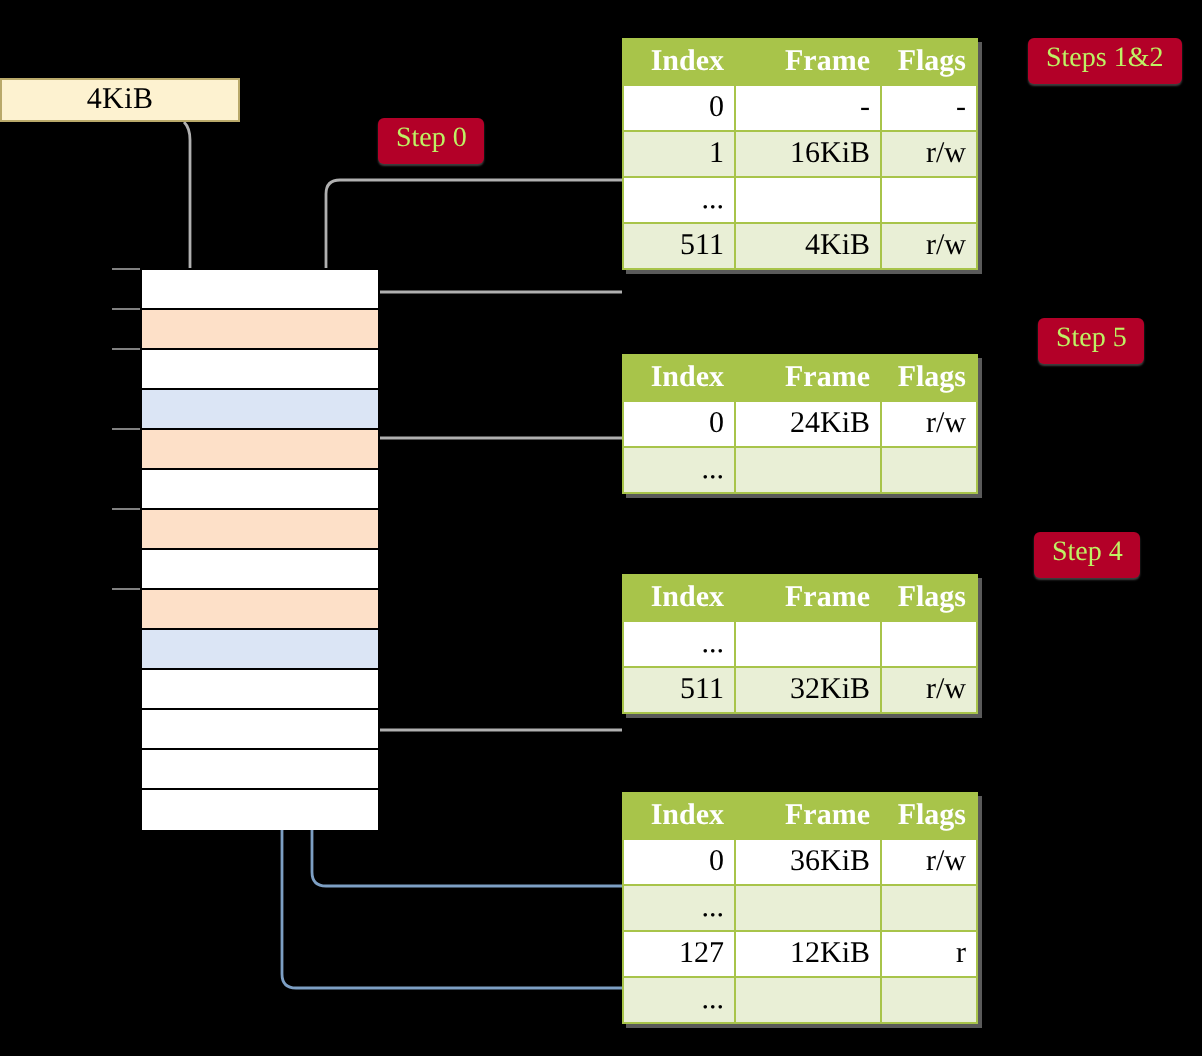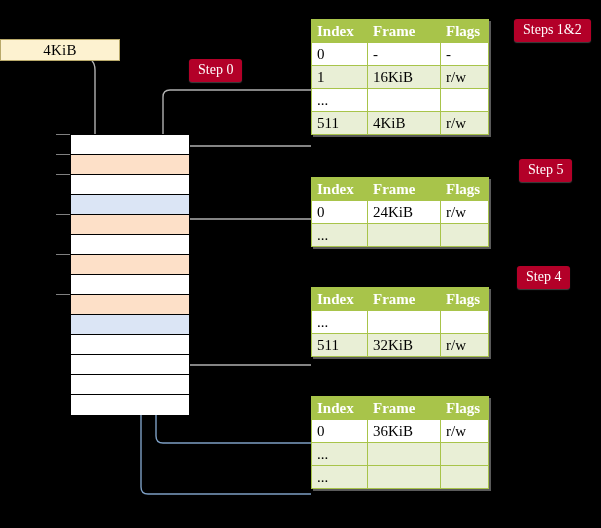--- a/index.html
+++ b/index.html
@@ -14,21 +14,21 @@
   .creambox{
     left:0px;top:39px;width:120px;height:22px;
     background:#fdf2d0;border:1px solid #b9a96a;
     box-sizing:border-box;
     display:flex;align-items:center;justify-content:center;
     font-size:15px;color:#000;letter-spacing:.2px;
   }
 
   
   .badge{
-    background:#b30028;color:#ffffff;
+    background:#b30028;color:#bef264;
     font-size:14px;line-height:1;
     padding:4px 9px 5px 9px;
     border-radius:3px;
     box-shadow:0 1px 1px rgba(255,255,255,.25);
     white-space:nowrap;
     display:inline-block;
   }
   #badge-s12{left:514px;top:19px;}
   #badge-s0 {left:189px;top:59px;}
   #badge-s3 {left:519px;top:159px;}
@@ -50,21 +50,21 @@
   .ptable{
     border-collapse:collapse;
     background:#fff;
     box-shadow:2px 2px 0 rgba(200,200,200,.45);
     font-size:15px;
     table-layout:fixed;
   }
   .ptable th,.ptable td{
     border:1px solid #a8c44a;
     padding:1px 5px;
-    text-align:left;
+    text-align:right;
     height:23px;
     box-sizing:border-box;
     color:#000;
     overflow:hidden;white-space:nowrap;
   }
   .ptable th{
     background:#a8c44a;color:#ffffff;font-weight:bold;
     border:1px solid #a8c44a;
   }
   .ptable tr.alt td{background:#e9efd6;}
@@ -269,20 +269,25 @@
         <tr class="plain">
           <td>0</td>
           <td>36KiB</td>
           <td>r/w</td>
         </tr>
         <tr class="alt">
           <td>...</td>
           <td></td>
           <td></td>
         </tr>
+        <tr class="plain">
+          <td>127</td>
+          <td>12KiB</td>
+          <td>r</td>
+        </tr>
         <tr class="alt">
           <td>...</td>
           <td></td>
           <td></td>
         </tr>
       </tbody>
   </table>
 
 </div>
 

